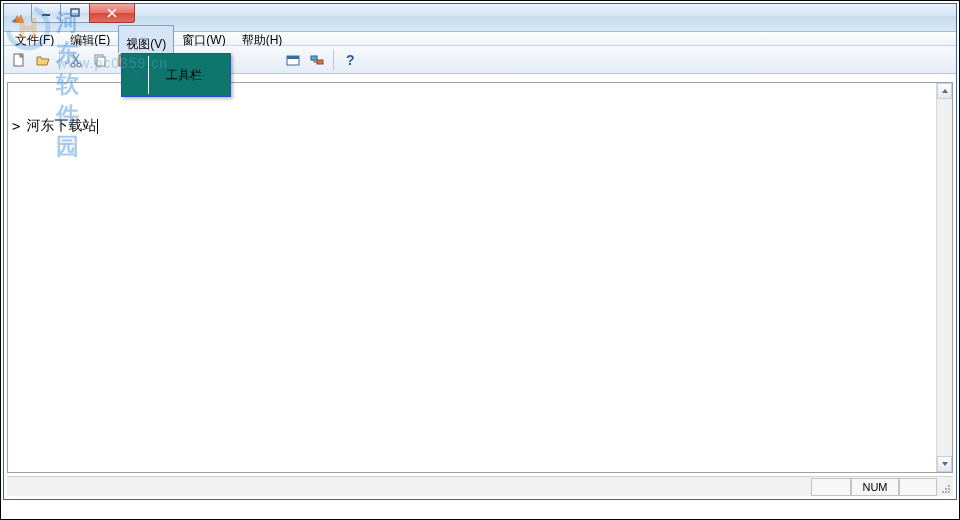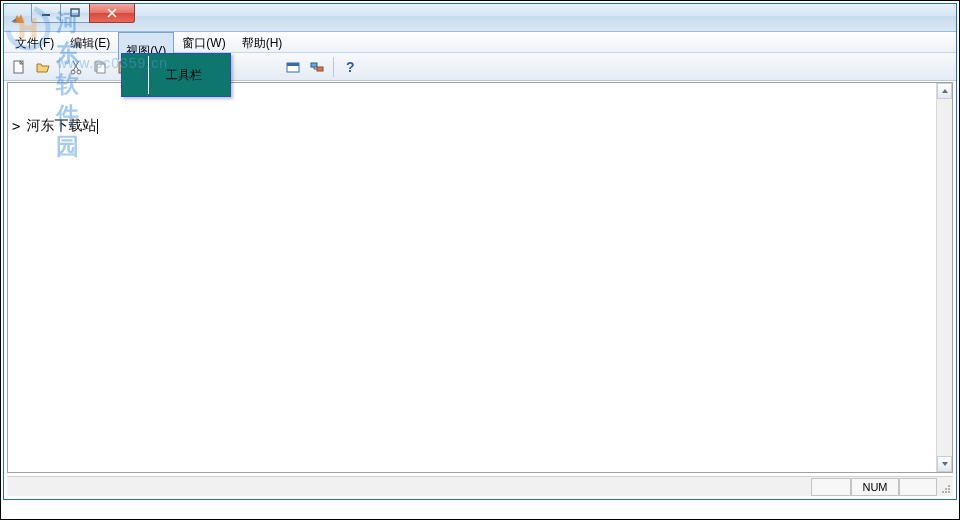--- a/index.html
+++ b/index.html
@@ -69,25 +69,25 @@
   .win-btn.close {
     border-radius: 0 0 3px 0;
     width: 46px;
     background: linear-gradient(to bottom,#f2a7a0,#e8746a 48%,#d44b3d 50%,#e7685a);
     border-color:#a03a30;
     margin-right: 3px;
   }
   .win-btn svg { display:block; }
   
   .menubar {
-    height: 21px;
+    height: 14px;
     background: linear-gradient(to bottom,#fdfefe,#eef3f9);
     border-bottom: 1px solid #c9d6e6;
     display: flex;
-    align-items: flex-start;
+    align-items: center;
     padding-left: 3px;
     font-size: 12px;
     position: relative;
   }
   .menu-item {
     padding: 3px 8px 0 8px;
     cursor: default;
     position: relative;
   }
   .menu-item.active {

